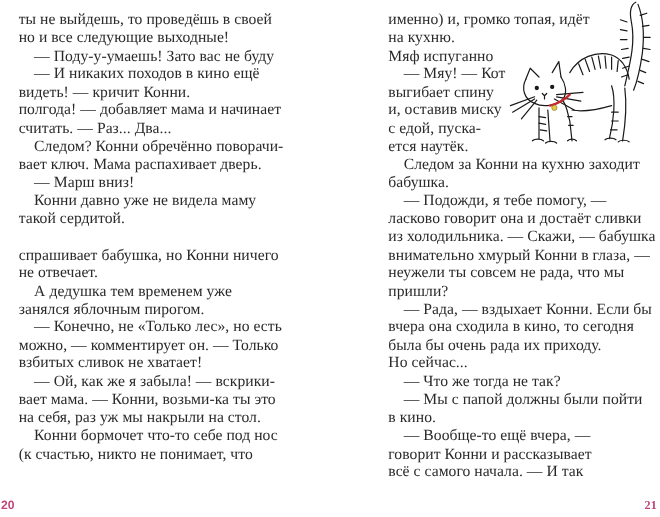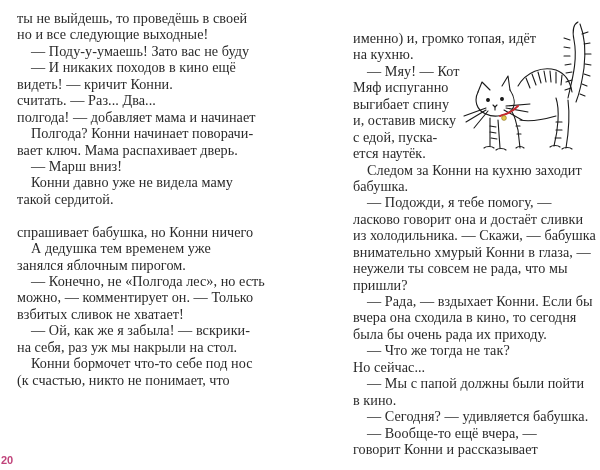--- a/index.html
+++ b/index.html
@@ -20,21 +20,20 @@
       top: 0;
       height: 372px;
     }
     .page-left {
       left: 0;
       width: 300px;
     }
     .page-right {
       left: 300px;
       width: 300px;
-      margin-top: 20px;
     }
     .text-block {
       position: absolute;
       font-size: 14.2px;
       line-height: 16.45px;
       letter-spacing: 0.05px;
     }
     .page-left .text-block {
       left: 17px;
       top: 10px;
@@ -81,70 +80,72 @@
 </head>
 <body style="color: rgb(42, 42, 42);">
 
 <div class="page page-left">
   <div class="text-block" id="left-text">
       <span class="line">ты не выйдешь, то проведёшь в своей</span>
       <span class="line">но и все следующие выходные!</span>
       <span class="line indent">— Поду-у-умаешь! Зато вас не буду</span>
       <span class="line indent">— И никаких походов в кино ещё</span>
       <span class="line">видеть! — кричит Конни.</span>
+      <span class="line">полгода! — добавляет мама и начинает</span>
       <span class="line">считать. — Раз... Два...</span>
-      <span class="line">полгода! — добавляет мама и начинает</span>
-      <span class="line indent">Полгода? Конни начинает поворачи-</span>
+      <span class="line indent">Следом? Конни обречённо поворачи-</span>
       <span class="line">вает ключ. Мама распахивает дверь.</span>
       <span class="line indent">— Марш вниз!</span>
       <span class="line indent">Конни давно уже не видела маму</span>
       <span class="line">такой сердитой.</span>
       <span class="gap"></span>
       <span class="line">спрашивает бабушка, но Конни ничего</span>
+      <span class="line">не отвечает.</span>
       <span class="line indent">А дедушка тем временем уже</span>
       <span class="line">занялся яблочным пирогом.</span>
-      <span class="line indent">— Конечно, не «Полгода лес», но есть</span>
+      <span class="line indent">— Конечно, не «Только лес», но есть</span>
       <span class="line">можно, — комментирует он. — Только</span>
       <span class="line">взбитых сливок не хватает!</span>
       <span class="line indent">— Ой, как же я забыла! — вскрики-</span>
+      <span class="line">вает мама. — Конни, возьми-ка ты это</span>
       <span class="line">на себя, раз уж мы накрыли на стол.</span>
       <span class="line indent">Конни бормочет что-то себе под нос</span>
       <span class="line">(к счастью, никто не понимает, что</span>
     </div>
   <span class="page-number page-number-left" style="color: rgb(192, 67, 122);">20</span>
 </div>
 
 <div class="page page-right">
   <div class="text-block" id="right-text">
       <span class="line">именно) и, громко топая, идёт</span>
       <span class="line">на кухню.</span>
+      <span class="line">Мяф испуганно</span>
       <span class="line indent">— Мяу! — Кот</span>
-      <span class="line">Мяф испуганно</span>
       <span class="line">выгибает спину</span>
       <span class="line">и, оставив миску</span>
       <span class="line">с едой, пуска-</span>
       <span class="line">ется наутёк.</span>
       <span class="line indent">Следом за Конни на кухню заходит</span>
       <span class="line">бабушка.</span>
       <span class="line indent">— Подожди, я тебе помогу, —</span>
       <span class="line">ласково говорит она и достаёт сливки</span>
       <span class="line">из холодильника. — Скажи, — бабушка</span>
       <span class="line">внимательно хмурый Конни в глаза, —</span>
       <span class="line">неужели ты совсем не рада, что мы</span>
       <span class="line">пришли?</span>
       <span class="line indent">— Рада, — вздыхает Конни. Если бы</span>
       <span class="line">вчера она сходила в кино, то сегодня</span>
       <span class="line">была бы очень рада их приходу.</span>
+      <span class="line">Но сейчас...</span>
       <span class="line indent">— Что же тогда не так?</span>
-      <span class="line">Но сейчас...</span>
       <span class="line indent">— Мы с папой должны были пойти</span>
       <span class="line">в кино.</span>
-      <span class="line indent">— Сегодня? — удивляется бабушка.</span>
       <span class="line indent">— Вообще-то ещё вчера, —</span>
       <span class="line">говорит Конни и рассказывает</span>
+      <span class="line">всё с самого начала. — И так</span>
     </div>
 
   <svg class="cat-illustration" viewBox="0 0 140 136" xmlns="http://www.w3.org/2000/svg">
     <g fill="none" stroke="#1a1a1a" stroke-width="1.1" stroke-linecap="round" stroke-linejoin="round">
 
       <path d="M108 78 C112 60, 118 40, 114 20 C112 10, 114 4, 118 2"></path>
       <path d="M120 4 C124 14, 126 30, 124 48 C122 62, 120 72, 116 82"></path>
       <path d="M110 20 l-6 -2 M110 28 l-6 -1 M110 36 l-6 0 M111 44 l-6 1 M112 52 l-6 1 M112 60 l-6 2 M111 68 l-6 2"></path>
       <path d="M122 14 l6 -2 M124 24 l6 -1 M125 34 l6 0 M125 44 l6 1 M124 54 l6 2 M122 64 l5 2 M120 74 l5 2"></path>
 

